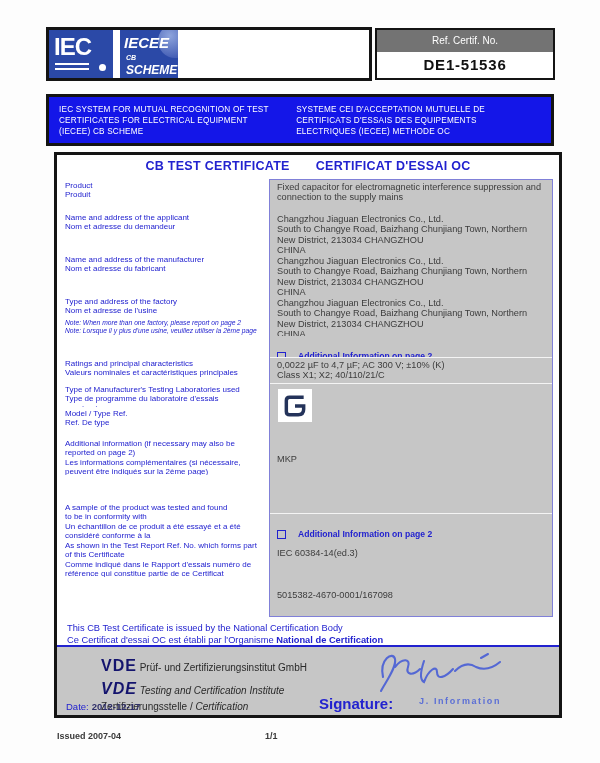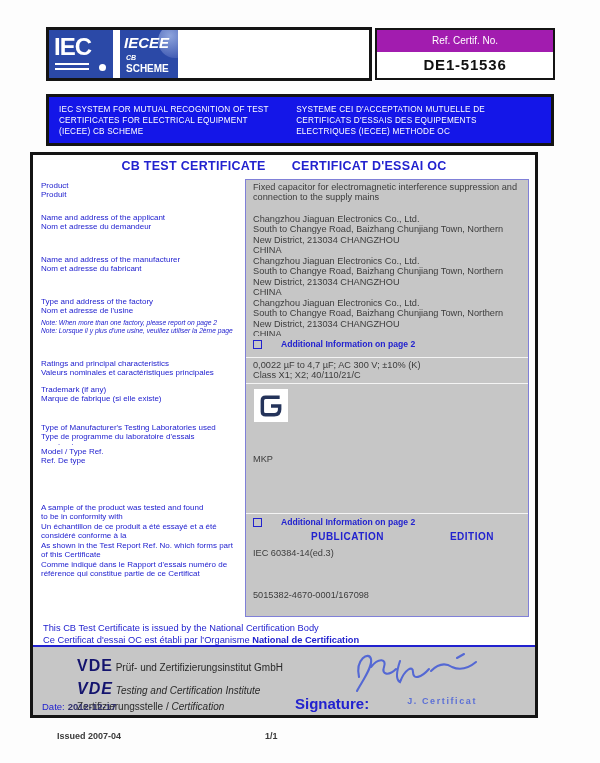--- a/index.html
+++ b/index.html
@@ -14,52 +14,52 @@
   .iec-text { position:absolute; top:3px; left:5px; font-size:24px; font-weight:bold; letter-spacing:-1px; }
   .iec-bars { position:absolute; left:6px; bottom:8px; width:34px; height:7px;
               border-top:2px solid #fff; border-bottom:2px solid #fff; }
   .iec-dot  { position:absolute; right:7px; bottom:7px; width:7px; height:7px; background:#fff; border-radius:50%; }
   .logo-gap { width:7px; background:#fff; }
   .iecee-part { position:relative; width:58px; background:#2b49a7; color:#fff; overflow:hidden; }
   .iecee-part::before { content:""; position:absolute; right:-14px; top:-6px; width:34px; height:34px;
               border-radius:50%; background:radial-gradient(circle at 35% 35%, #9fb4e6, #4a63b8 70%); opacity:.85; }
   .iecee-text { position:absolute; top:4px; left:4px; font-size:15px; font-weight:bold; font-style:italic; }
   .iecee-cb { position:absolute; left:6px; top:24px; font-size:7px; font-weight:bold; font-style:italic; }
-  .iecee-scheme { position:absolute; left:6px; top:33px; font-size:10px; font-weight:bold; }
+  .iecee-scheme { position:absolute; left:6px; top:33px; font-size:12px; font-weight:bold; font-style:italic; }
   .logo-rest { flex:1; background:#fff; }
 
   
   .ref-box { position:absolute; left:375px; top:28px; width:180px; height:52px;
              border:2px solid #141414; background:#fff; }
-  .ref-header { height:22px; background:#a21caf; color:#fff; font-size:10px; line-height:22px; text-align:center; }
+  .ref-header { height:22px; background:#737373; color:#fff; font-size:10px; line-height:22px; text-align:center; }
   .ref-number { height:40px; line-height:26px; text-align:center; font-size:15px; font-weight:bold;
                 color:#111; letter-spacing:.8px; }
 
   
   .banner { position:absolute; left:46px; top:94px; width:508px; height:52px; border:3px solid #141414;
             background:#1416e8; color:#fff; display:flex; padding:7px 10px; gap:1px; }
   .banner-col { width:49%; font-size:8.2px; line-height:1.35; letter-spacing:.2px; }
 
   
-  .main-box { position:absolute; left:30px; top:152px; width:508px; height:566px;
+  .main-box { position:absolute; left:54px; top:152px; width:508px; height:566px;
               border:3px solid #141414; background:#fff; padding-top:4px; }
   .cert-title { height:20px; text-align:center; color:#2222cf; font-weight:bold; font-size:12.5px; letter-spacing:.3px; }
   .cert-title .gap { display:inline-block; width:26px; }
 
   .content { display:flex; margin:0 6px 0 8px; }
   .labels { width:204px; padding-right:4px; }
   .values { flex:1; background:#c6c6c6; border:1px solid #8080d8; }
   .lcell, .vcell { overflow:hidden; }
   .lcell { color:#2222cf; font-size:8px; line-height:1.16; padding:2px 2px 0 0; }
   .vcell { color:#3c3c3c; font-size:9.2px; line-height:1.12; padding:2px 6px 0 7px; }
   .h32{height:32px} .h42{height:42px} .h40{height:40px} .h22{height:22px} .h26{height:26px}
   .h38{height:38px} .h24{height:24px} .h30{height:30px}
   .sep { border-bottom:1px solid rgba(255,255,255,.8); }
   .note { font-size:6.7px; font-style:italic; margin-top:3px; line-height:1.25; }
-  .chk-row { display:flex; align-items:center; gap:19px; padding-top:2px; }
+  .chk-row { display:flex; align-items:center; gap:12px; padding-top:2px;margin-top:12px; }
   .chk { width:9px; height:9px; border:1px solid #2222cf; background:transparent; flex:0 0 auto; }
   .chk-label { color:#2222cf; font-weight:bold; font-size:8.6px; }
   .pubed { display:flex; justify-content:space-between; padding:3px 28px 0 58px;
            color:#2222cf; font-weight:bold; font-size:10px; letter-spacing:.5px; }
   .tm-logo { width:34px; height:34px; background:#fff; margin:3px 0 0 1px; display:flex;
              align-items:center; justify-content:center; }
   .pt8{padding-top:8px} .pt12{padding-top:12px}
 
   .statement { margin:5px 10px 0 10px; color:#2222cf; font-size:9.3px; line-height:1.3; }
   .statement b { font-weight:bold; }
@@ -129,26 +129,28 @@
 Nom et adresse du fabricant</div>
         <div class="lcell h40">
           <div class="pre">Type and address of the factory
 Nom et adresse de l'usine</div>
           <div class="note pre">Note: When more than one factory, please report on page 2
 Note: Lorsque il y plus d'une usine, veuillez utiliser la 2ème page</div>
         </div>
         <div class="lcell h22"></div>
         <div class="lcell h26 pre">Ratings and principal characteristics
 Valeurs nominales et caractéristiques principales</div>
-        <div class="lcell h38 pre">Trademark (if any)
-Marque de fabrique (si elle existe)</div>
         <div class="lcell h24 pre">Type of Manufacturer's Testing Laboratories used
 Type de programme du laboratoire d'essais constructeur</div>
         <div class="lcell h30 pre">Model / Type Ref.
 Ref. De type</div>
+        <div class="lcell h38 pre">Additional information (if necessary may also be
+reported on page 2)
+Les informations complémentaires (si nécessaire,
+peuvent être indiqués sur la 2ème page)</div>
         <div class="lcell h26"></div>
         <div class="lcell h38 pre">A sample of the product was tested and found
 to be in conformity with
 Un échantillon de ce produit a été essayé et a été
  considéré conforme à la</div>
         <div class="lcell h38 pre">As shown in the Test Report Ref. No. which forms part
 of this Certificate
 Comme indiqué dans le Rapport d'essais numéro de
 référence qui constitue partie de ce Certificat</div>
       </div>
@@ -208,21 +210,21 @@
 
     <div class="issuer">
       <div class="vde-lines">
         <div><span class="vde-mark">VDE</span> <span>Prüf- und Zertifizierungsinstitut GmbH</span></div>
         <div class="it"><span class="vde-mark">VDE</span> <span>Testing and Certification Institute</span></div>
         <div><span>Zertifizierungsstelle / </span><span class="it">Certification</span></div>
       </div>
       <svg class="sig-svg" width="140" height="46" viewBox="0 0 140 46">
         <path d="M16 28 C12 10 26 2 28 10 C30 18 18 34 14 42 M28 18 C36 8 44 10 41 18 C38 26 46 27 53 20 M57 12 C53 24 53 31 57 33 C62 20 70 16 70 23 C70 31 78 29 86 20 M88 22 C96 14 103 14 109 18 C118 22 127 18 133 13 M114 9 l7 -4" fill="none" stroke="#5468d4" stroke-width="2.1" stroke-linecap="round"></path>
       </svg>
-      <div class="signatory">J. Certificat</div>
+      <div class="signatory">J. Information</div>
       <div class="date-row">
         <span class="blue-label">Date:</span><span class="date-val">2012-12-17</span>
       </div>
       <div class="sig-label">Signature:</div>
     </div>
   </div>
 
   <div class="foot-issued">Issued 2007-04</div>
   <div class="foot-page">1/1</div>
 

